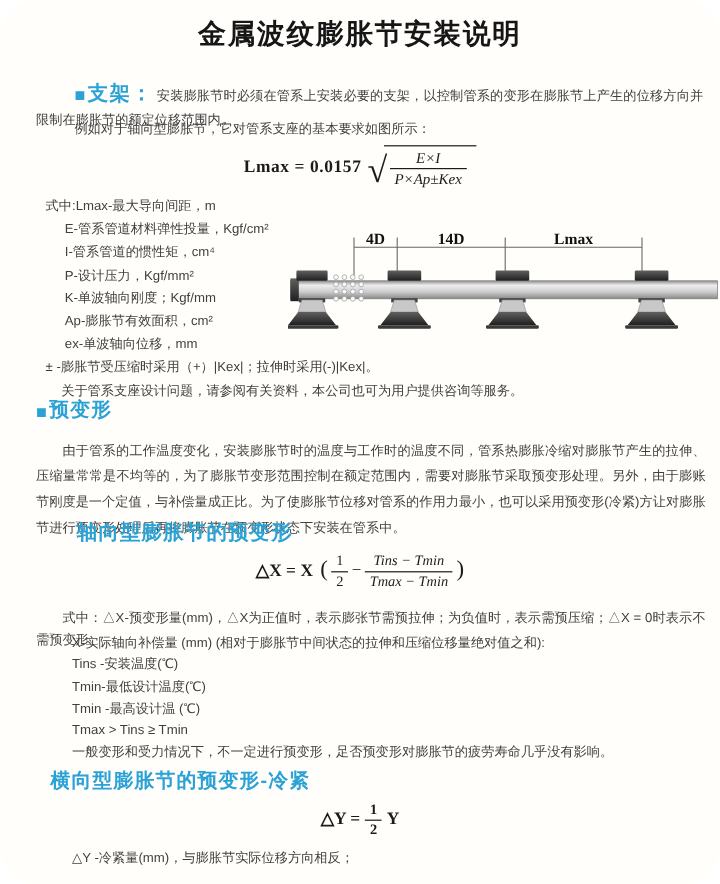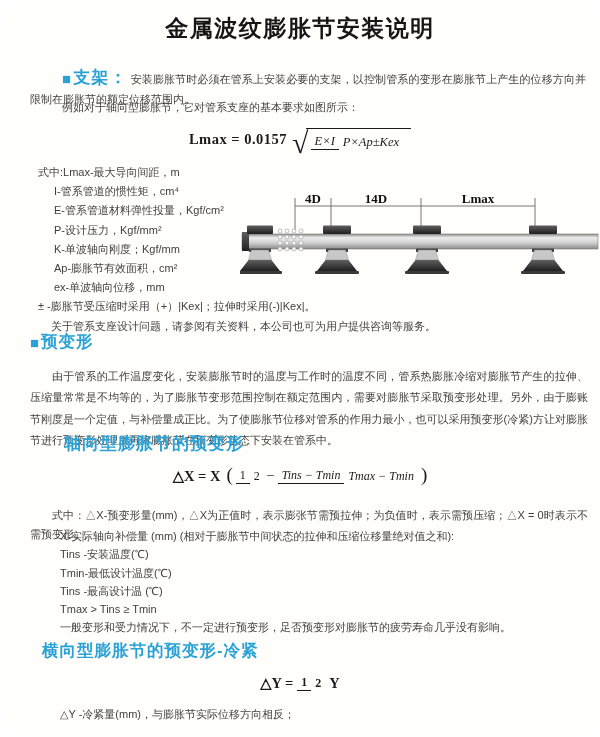--- a/index.html
+++ b/index.html
@@ -20,21 +20,21 @@
   #p-support{top:57px;left:30px;width:556px;text-indent:32px;}
   #p-example{top:100px;left:62px;font-size:11px;color:#3f3f3f;}
   .fwrap{
     left:0;width:600px;display:flex;justify-content:center;align-items:center;
     font-family:"Liberation Serif",serif;color:#1b1b1b;
   }
   #f-lmax{top:118px;height:42px;}
   .f-lhs{font-weight:bold;font-size:14.5px;margin-right:5px;letter-spacing:.5px;}
   .rsym{font-size:30px;line-height:30px;font-weight:400;transform:translateY(4px);}
   .rbody{border-top:1.5px solid #1b1b1b;margin-left:-3px;padding:2px 8px 0 5px;}
-  .frac{display:inline-flex;flex-direction:row;text-align:center;font-size:12.5px;line-height:1.3;vertical-align:middle;align-items:flex-end;}
+  .frac{display:inline-flex;flex-direction:column;text-align:center;font-size:12.5px;line-height:1.3;vertical-align:middle;}
   .frac .fn{border-bottom:1px solid #1b1b1b;padding:0 4px;display:block;}
   .frac .fd{padding:0 4px;display:block;}
   .mi{font-style:italic;}
   #defs{top:163px;left:38px;font-size:11px;color:#3f3f3f;}
   #defs .defrow{line-height:19.2px;white-space:nowrap;}
   #defs .ind1{padding-left:16px;}
   #defs .ind2{padding-left:13px;}
   #diagram{top:192px;left:240px;}
   #h-preform{top:331px;left:30px;}
   #h-preform .sec-head{font-size:16.5px;text-align:center;}
@@ -76,22 +76,22 @@
     <span class="rbody">
       <span class="frac">
         <span class="fn mi">E×I</span>
         <span class="fd mi">P×Ap±Kex</span>
       </span>
     </span>
   </div>
 
   <div class="abs" id="defs">
     <div class="defrow">式中:Lmax-最大导向间距，m</div>
+    <div class="defrow ind1">E-管系管道材料弹性投量，Kgf/cm²</div>
     <div class="defrow ind1">I-管系管道的惯性矩，cm⁴</div>
-    <div class="defrow ind1">E-管系管道材料弹性投量，Kgf/cm²</div>
     <div class="defrow ind1">P-设计压力，Kgf/mm²</div>
     <div class="defrow ind1">K-单波轴向刚度；Kgf/mm</div>
     <div class="defrow ind1">Ap-膨胀节有效面积，cm²</div>
     <div class="defrow ind1">ex-单波轴向位移，mm</div>
     <div class="defrow">± -膨胀节受压缩时采用（+）|Kex|；拉伸时采用(-)|Kex|。</div>
     <div class="defrow ind2">关于管系支座设计问题，请参阅有关资料，本公司也可为用户提供咨询等服务。</div>
   </div>
 
   <svg class="abs" id="diagram" width="360" height="100" viewBox="0 0 360 100">
     <defs>
@@ -192,21 +192,21 @@
     </span>
     <span class="f-piece f-close">)</span>
   </div>
 
   <p class="abs para" id="p-dxwhere">式中：△X-预变形量(mm)，△X为正值时，表示膨张节需预拉伸；为负值时，表示需预压缩；△X = 0时表示不需预变形。</p>
 
   <div class="abs" id="axial-lines">
     <div class="aline">X-实际轴向补偿量 (mm) (相对于膨胀节中间状态的拉伸和压缩位移量绝对值之和):</div>
     <div class="aline">Tins -安装温度(℃)</div>
     <div class="aline">Tmin-最低设计温度(℃)</div>
-    <div class="aline">Tins -最高设计温 (℃)</div>
+    <div class="aline">Tmin -最高设计温 (℃)</div>
     <div class="aline">Tmax &gt; Tins ≥ Tmin</div>
     <div class="aline">一般变形和受力情况下，不一定进行预变形，足否预变形对膨胀节的疲劳寿命几乎没有影响。</div>
   </div>
 
   <div class="abs" id="h-lateral">
     <span class="subhead">横向型膨胀节的预变形-冷紧</span>
   </div>
 
   <div class="abs fwrap" id="f-dy">
     <span>△Y =</span>

